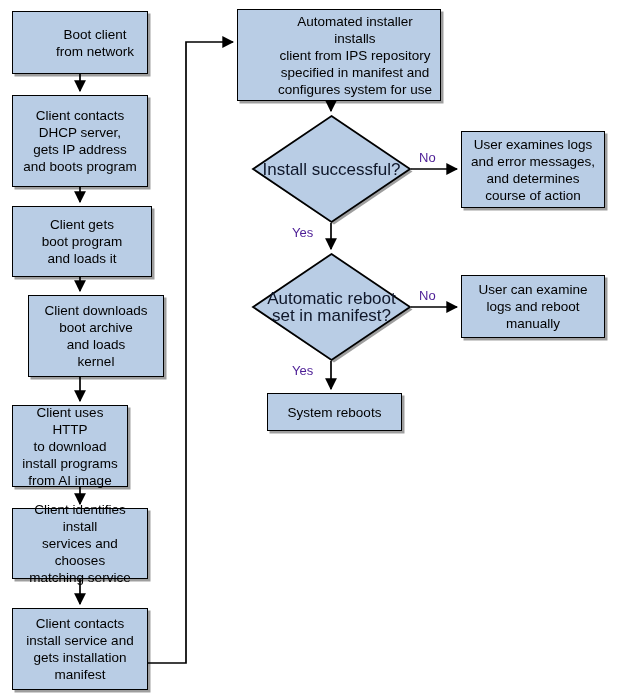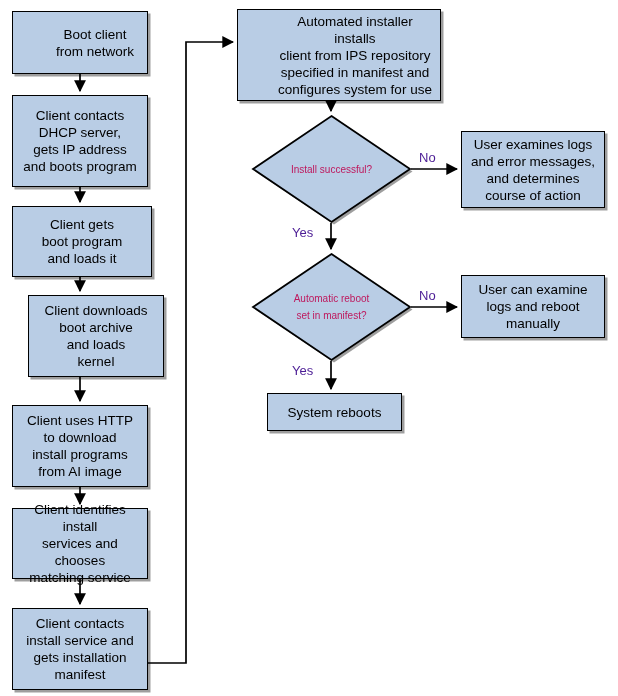--- a/index.html
+++ b/index.html
@@ -45,23 +45,23 @@
   .diamond-label {
     position: absolute;
     left: 0;
     top: 0;
     width: 100%;
     height: 100%;
     display: flex;
     align-items: center;
     justify-content: center;
     text-align: center;
-    font-size: 10px;
+    font-size: 17px;
     line-height: 17px;
-    color: #be185d;
+    color: #0f172a;
     white-space: pre-line;
     pointer-events: none;
   }
   #edges {
     position: absolute;
     left: 0;
     top: 0;
     width: 618px;
     height: 696px;
     pointer-events: none;
@@ -108,21 +108,21 @@
 DHCP server,
 gets IP address
 and boots program</div>
       <div class="node box" style="left: 12px; top: 206px; width: 140px; height: 71px;">Client gets
 boot program
 and loads it</div>
       <div class="node box" style="left: 28px; top: 295px; width: 136px; height: 82px;">Client downloads
 boot archive
 and loads
 kernel</div>
-      <div class="node box" style="left: 12px; top: 405px; width: 136px; height: 82px;">Client uses HTTP
+      <div class="node box" style="left: 12px; top: 405px; width: 116px; height: 82px;">Client uses HTTP
 to download
 install programs
 from AI image</div>
       <div class="node box" style="left: 12px; top: 508px; width: 136px; height: 71px;">Client identifies install
 services and chooses
 matching service</div>
       <div class="node box" style="left: 12px; top: 608px; width: 136px; height: 82px;">Client contacts
 install service and
 gets installation
 manifest</div>

